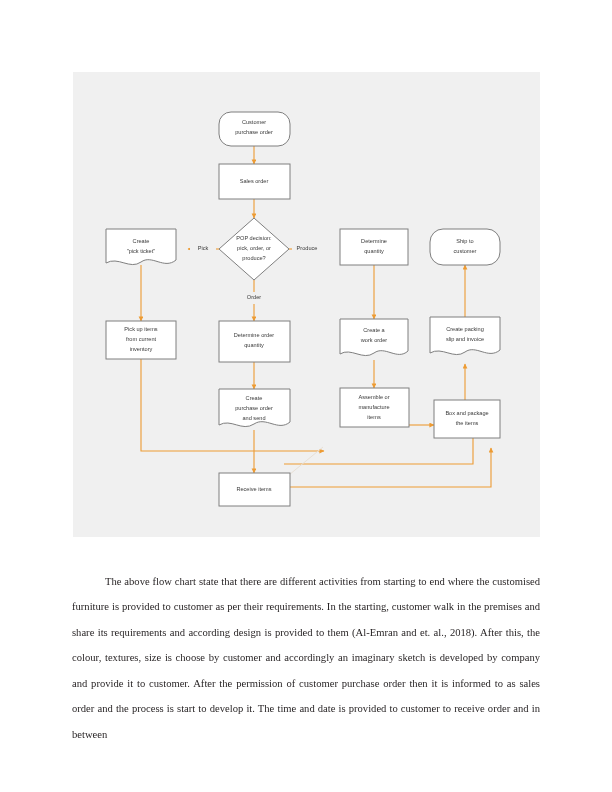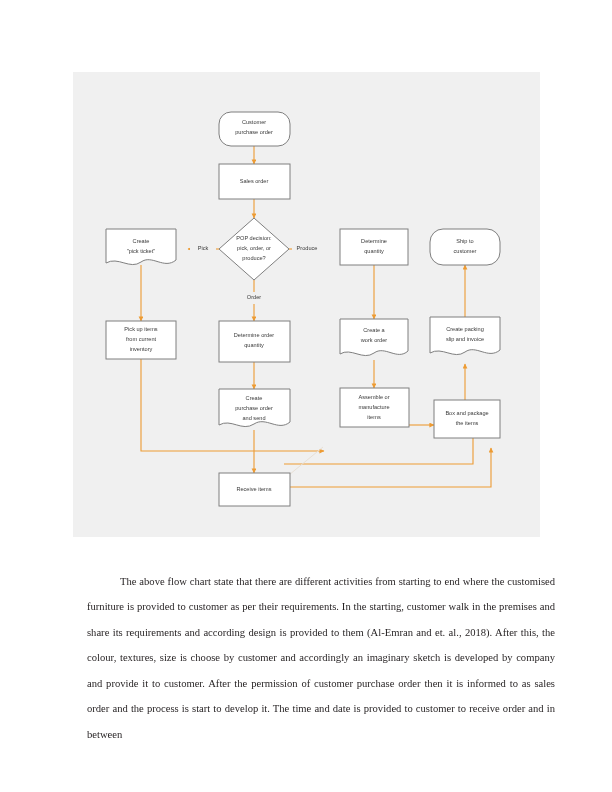--- a/index.html
+++ b/index.html
@@ -31,21 +31,20 @@
   .conn{fill:none;stroke:#ED9B33;stroke-width:1.1;}
   .conn-faint{fill:none;stroke:#e8e0d6;stroke-width:1;}
 
   
   .body-text{
     position:absolute;left:72px;top:558px;width:468px;
     font-family:"Liberation Serif", serif;
     font-size:10.6px;line-height:25.5px;
     color:#231f20;text-align:justify;
     text-indent:33px;
-    margin-left:15px;
   }
 </style>
 </head>
 <body>
 
 <div class="page">
 
   <div class="figure-panel">
     <svg id="flow-svg" viewBox="0 0 467 465">
       <defs>

